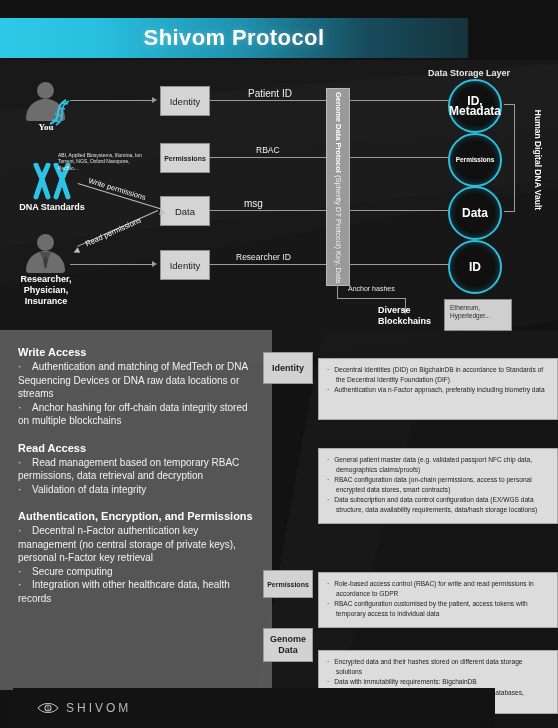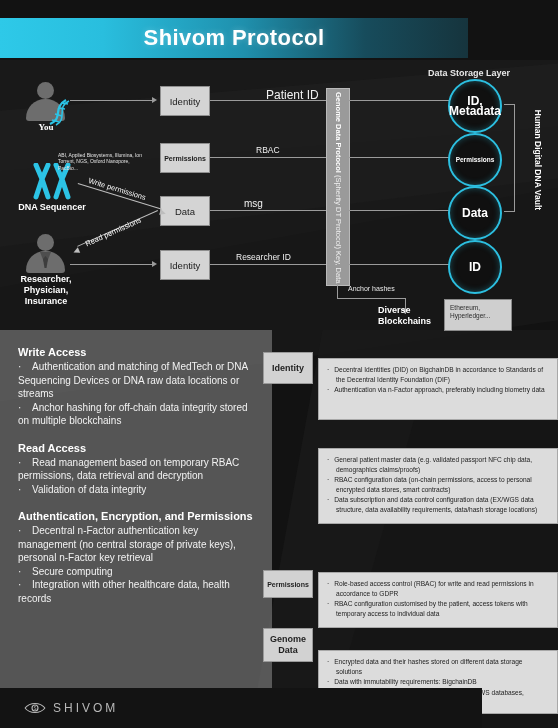--- a/index.html
+++ b/index.html
@@ -179,21 +179,21 @@
   .person .tie{
     position:absolute;left:17px;top:22px;width:5px;height:12px;
     background:#3d3d3d;clip-path:polygon(50% 0,100% 25%,70% 100%,30% 100%,0 25%);
   }
 
   
   .helix{position:absolute;}
 
   
   #footer{
-    position:absolute;left:0;bottom:0;width:482px;height:40px;
+    position:absolute;left:13px;bottom:0;width:482px;height:40px;
     background:#131313;display:flex;align-items:center;
   }
   #logo-wrap{display:flex;align-items:center;margin-left:24px;gap:7px;}
   #logo-text{
     color:#b9b9b9;font-size:12px;letter-spacing:3px;font-weight:normal;
   }
 </style>
 </head>
 <body>
 
@@ -223,21 +223,21 @@
     <line x1="12" y1="12" x2="19" y2="13" stroke="#2cc4e6" stroke-width="1.4"></line>
     <line x1="16" y1="7" x2="22" y2="8" stroke="#2cc4e6" stroke-width="1.4"></line>
   </svg>
   <div class="actor-name" style="left:16px;top:122px;width:60px;font-family:Liberation Serif, serif;">You</div>
 
   <svg class="helix" style="left:28px;top:163px;" width="46" height="40" viewBox="0 0 46 40">
     <path d="M8 2 L14 16 L8 34 M20 2 L14 16 L20 34" stroke="#2cc4e6" stroke-width="5" fill="none" stroke-linecap="round"></path>
     <path d="M28 2 L34 16 L28 34 M40 2 L34 16 L40 34" stroke="#2cc4e6" stroke-width="5" fill="none" stroke-linecap="round"></path>
   </svg>
   <div class="lbl" style="left:58px;top:152px;width:86px;font-size:5px;line-height:6.4px;color:#e3e3e3;">ABI, Applied Biosystems, Illumina, Ion Torrent, NGS, Oxford Nanopore, PacBio...</div>
-  <div class="actor-name" style="left:4px;top:202px;width:96px;">DNA Sequencer</div>
+  <div class="actor-name" style="left:4px;top:202px;width:96px;">DNA Standards</div>
 
   <div class="person" style="left:26px;top:234px;width:39px;height:39px;">
     <div class="head"></div>
       <div class="body"></div>
     <div class="collar"></div>
       <div class="tie"></div>
   </div>
   <div class="actor-name" style="left:6px;top:274px;width:80px;">Researcher, Physician, Insurance</div>
 
   <div class="gbox" style="left:160px;top:86px;width:48px;height:28px;">Identity</div>
@@ -252,21 +252,21 @@
 
   <div class="diag" style="left:78px;top:183px;width:88px;transform:rotate(17deg);"></div>
   <div class="diag-head" style="left:160px;top:209px;transform:rotate(17deg);"></div>
   <div class="lbl" style="left:90px;top:176px;transform:rotate(17deg);transform-origin:0 0;font-size:7.5px;color:#ffffff;">Write permissions</div>
 
   <div class="diag" style="left:158px;top:211px;width:88px;transform:rotate(156deg);"></div>
   <div class="diag-head" style="left:79px;top:247px;transform:rotate(156deg);"></div>
   <div class="lbl" style="left:84px;top:240px;transform:rotate(-24deg);transform-origin:0 0;font-size:7.5px;color:#ffffff;">Read permissions</div>
 
   <div class="hline" style="left:210px;top:100px;width:118px;"></div>
-  <div class="lbl" style="left:266px;top:88px;font-size:12px;color:#f0f0f0;">Patient ID</div>
+  <div class="lbl" style="left:248px;top:88px;font-size:10px;color:#f0f0f0;">Patient ID</div>
 
   <div class="hline" style="left:210px;top:157px;width:118px;"></div>
   <div class="lbl" style="left:256px;top:145px;font-size:8.5px;color:#f0f0f0;">RBAC</div>
 
   <div class="hline" style="left:210px;top:210px;width:118px;"></div>
   <div class="lbl" style="left:244px;top:198px;font-size:10px;color:#f0f0f0;">msg</div>
 
   <div class="hline" style="left:210px;top:264px;width:118px;"></div>
   <div class="lbl" style="left:236px;top:252px;font-size:8.5px;color:#f0f0f0;">Researcher ID</div>
 

